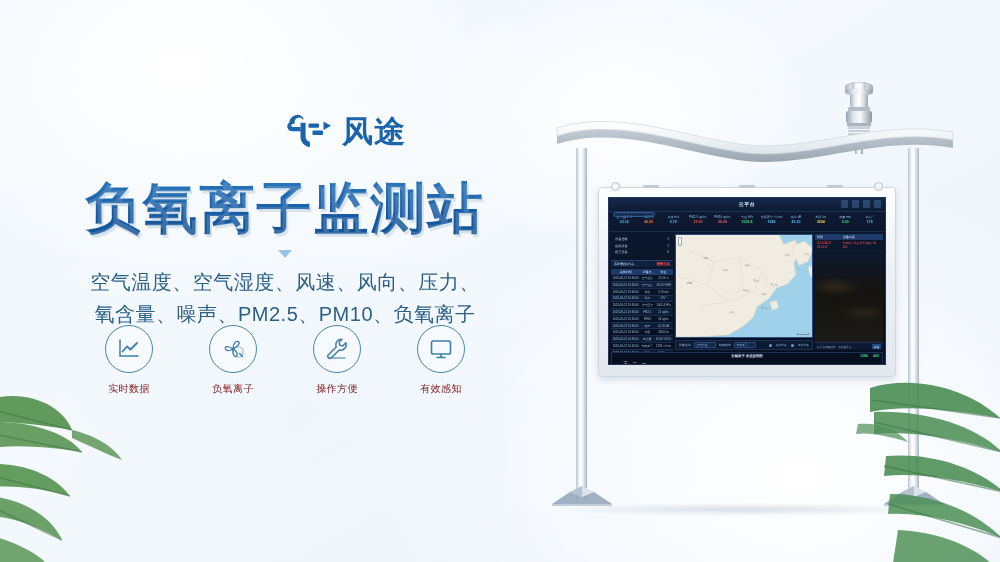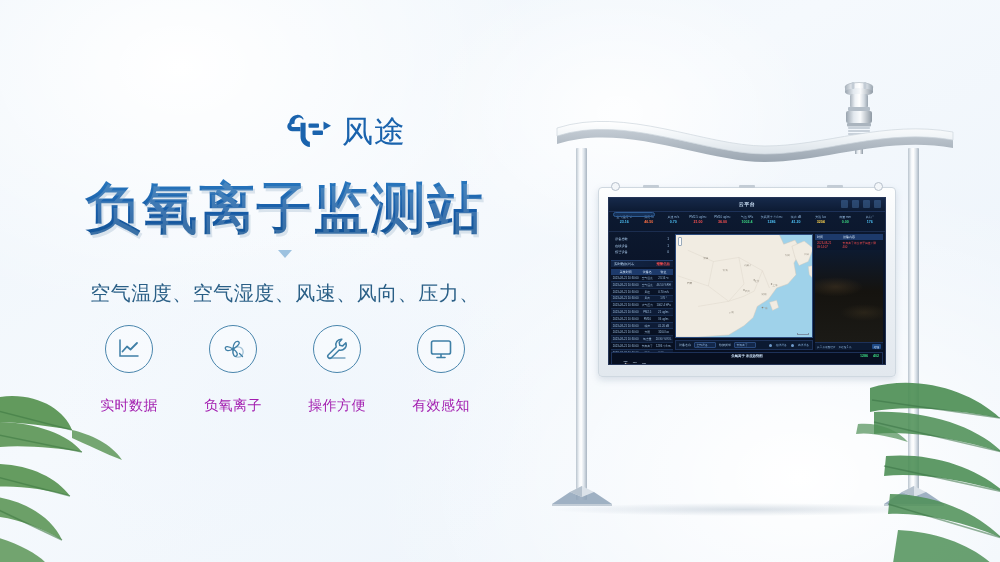--- a/index.html
+++ b/index.html
@@ -28,21 +28,21 @@
 
   
   #left-panel { position:absolute; left:0; top:0; width:570px; height:562px; }
 
   .logo-row {
     position:absolute; left:287px; top:114px;
     display:flex; align-items:center; gap:9px;
   }
   .logo-mark { width:46px; height:34px; display:block; }
   .logo-text {
-    font-size:31px; font-weight:normal; color:#1a63ad;
+    font-size:31px; font-weight:bold; color:#1a63ad;
     letter-spacing:1px; line-height:1;
   }
 
   .headline {
     position:absolute; left:0; right:0; top:172px;
     text-align:center;
     font-size:55px; font-weight:bold;
     letter-spacing:2px;
     color:#1663b0;
     background:linear-gradient(180deg,#2d7ec4 0%, #1559a4 58%, #12528f 100%);
@@ -62,21 +62,21 @@
   .divider-arrow {
     position:absolute; left:50%; top:250px;
     transform:translateX(-50%);
     width:0; height:0;
     border-left:7px solid transparent;
     border-right:7px solid transparent;
     border-top:8px solid #9dc2e0;
   }
 
   .subtitle {
-    position:absolute; left:0; right:0; top:277px;
+    position:absolute; left:0; right:0; top:266px;
     text-align:center;
     font-size:20px; color:#2a5f86;
     line-height:1.62; letter-spacing:.5px;
   }
   .subtitle div { white-space:nowrap; }
 
   
   .features {
     position:absolute; left:50%; top:325px;
     transform:translateX(-50%);
@@ -84,21 +84,21 @@
   }
   .feature { width:58px; text-align:center; }
   .feature-circle {
     width:48px; height:48px; margin:0 auto;
     border:1.6px solid #4a86ad; border-radius:50%;
     display:flex; align-items:center; justify-content:center;
     background:rgba(255,255,255,.35);
   }
   .feature-circle svg { display:block; }
   .feature-label {
-    margin-top:24px; font-size:14px; color:#a21caf;
+    margin-top:9px; font-size:10px; color:#7f1d1d;
     letter-spacing:.4px; white-space:nowrap;
   }
 
   
   #kiosk { position:absolute; left:510px; top:0; width:490px; height:562px; }
 
   
   .canopy { position:absolute; left:45px; top:118px; }
 
   
@@ -313,20 +313,21 @@
     <span class="logo-text">风途</span>
   </div>
 
   <div class="headline-shadow">负氧离子监测站</div>
   <div class="headline">负氧离子监测站</div>
 
   <div class="divider-arrow"></div>
 
   <div class="subtitle">
     <div>空气温度、空气湿度、风速、风向、压力、</div>
+    <div>氧含量、噪声、PM2.5、PM10、负氧离子</div>
   </div>
 
   <div class="features">
 
     <div class="feature">
       <div class="feature-circle">
         <svg width="26" height="24" viewBox="0 0 26 24">
           <path d="M4 3v16h18" stroke="#3f7fa6" stroke-width="1.5" fill="none" stroke-linecap="round"></path>
           <path d="M6.5 14.5l4.5-5 3.5 3L21 6" stroke="#3f7fa6" stroke-width="1.8" fill="none" stroke-linecap="round" stroke-linejoin="round"></path>
         </svg>

